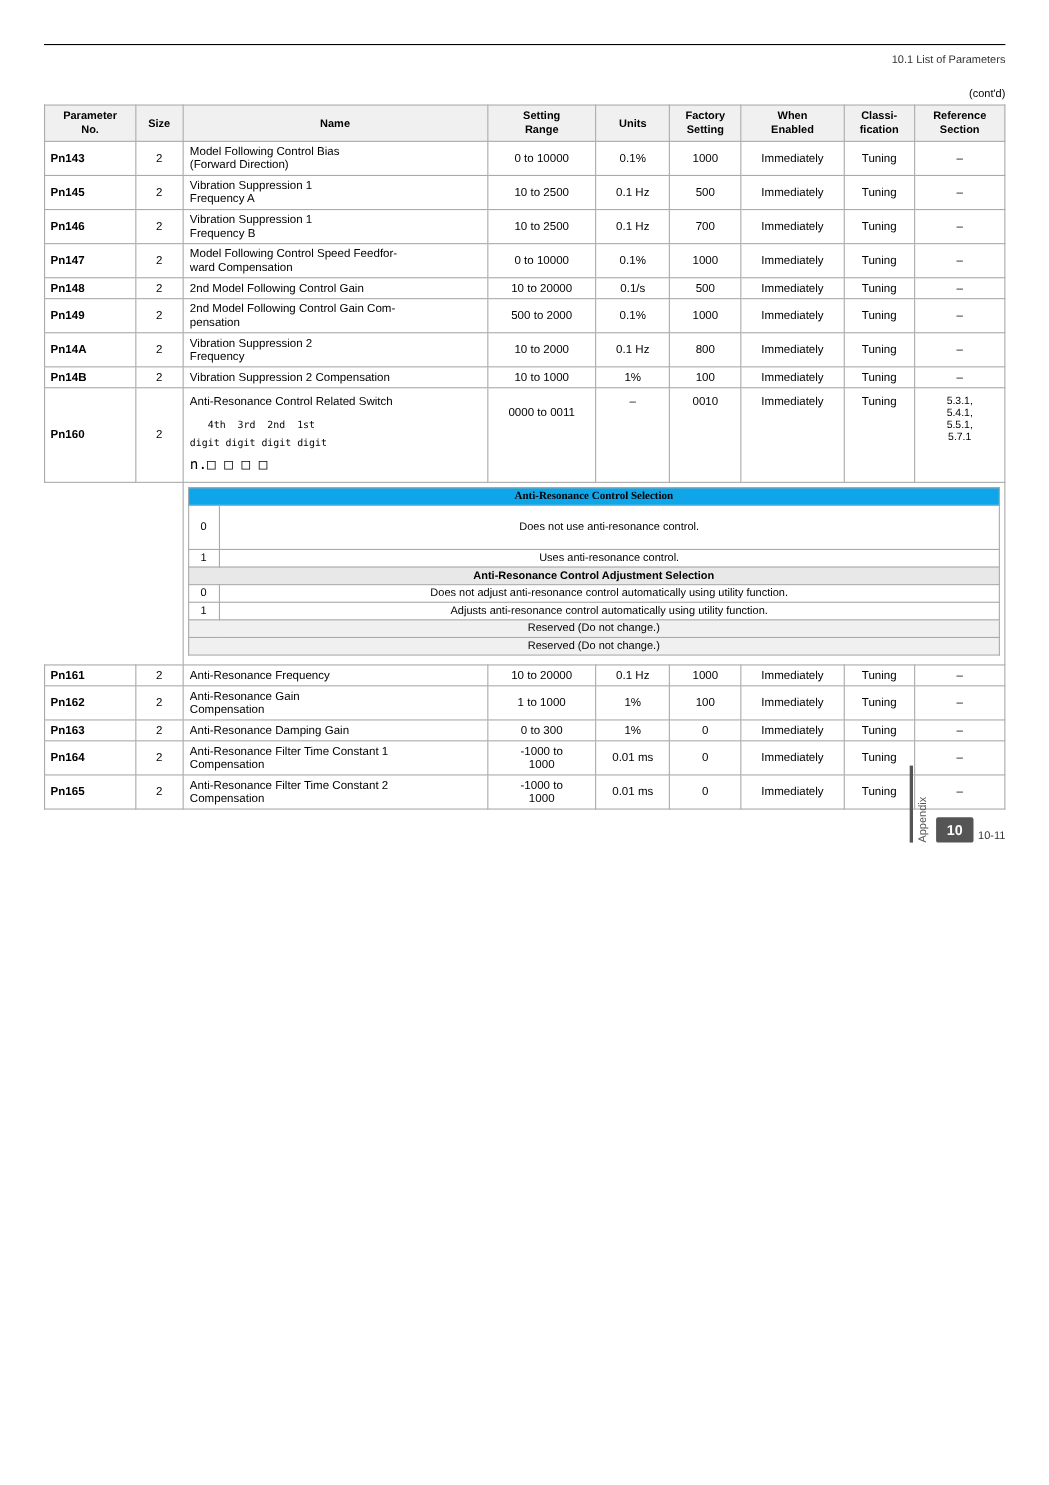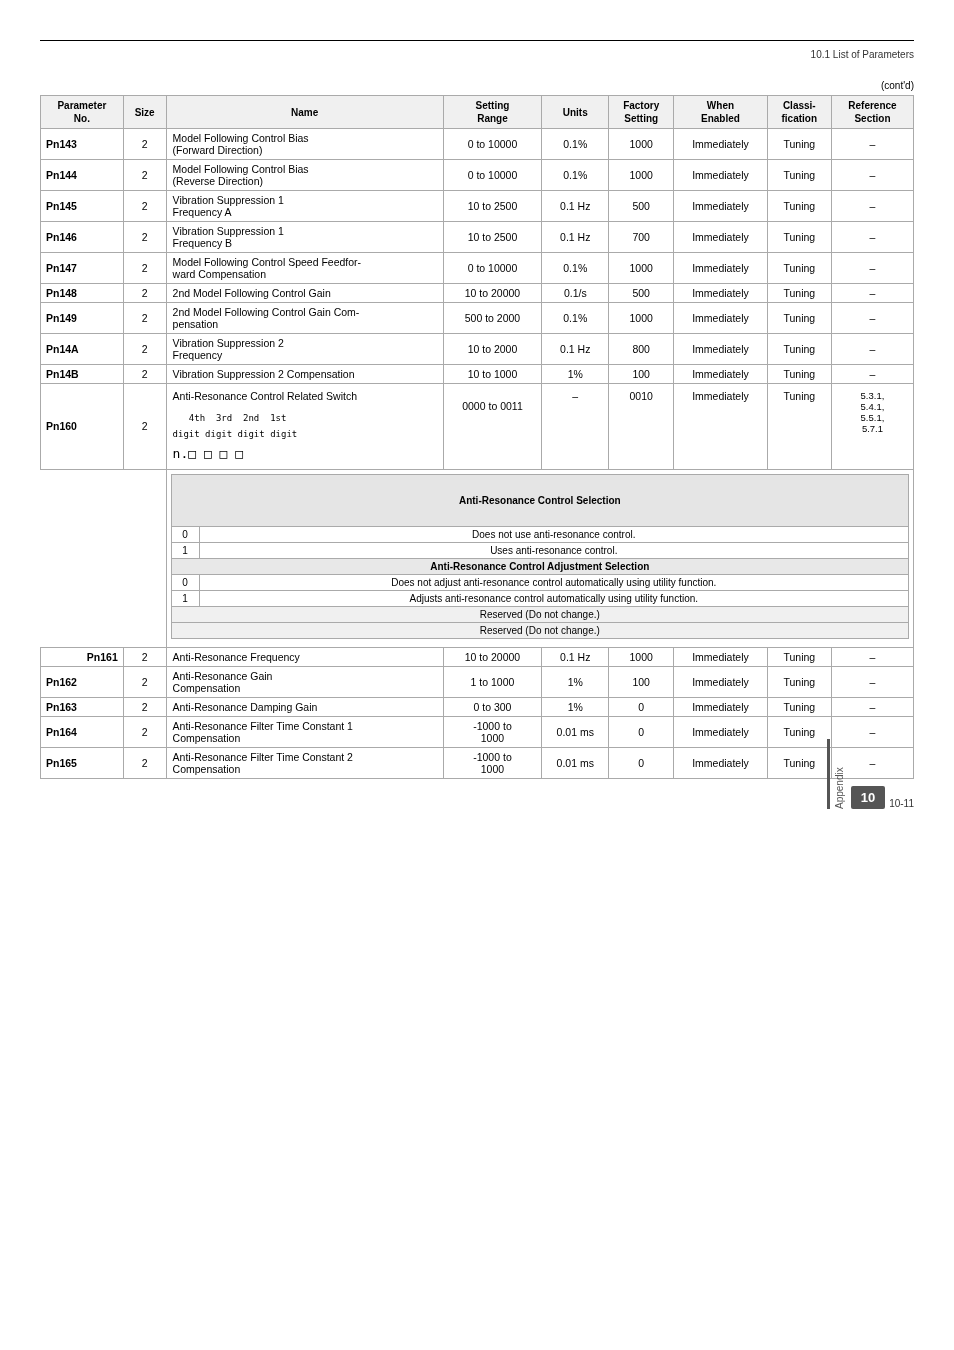--- a/index.html
+++ b/index.html
@@ -126,31 +126,20 @@
         <th>Classi-<br>fication</th>
         <th>Reference<br>Section</th>
       </tr>
     </thead>
     <tbody id="table-body">
 
     <tr>
           <td class="param-col" style="font-weight: bold; text-align: left;">Pn143</td>
           <td style="text-align: center;">2</td>
           <td class="name-col" style="text-align: left;">Model Following Control Bias<br>(Forward Direction)</td>
-          <td style="text-align: center;">0 to 10000</td>
-          <td style="text-align: center;">0.1%</td>
-          <td style="text-align: center;">1000</td>
-          <td style="text-align: center;">Immediately</td>
-          <td style="text-align: center;">Tuning</td>
-          <td style="text-align: center;">–</td>
-        </tr>
-        <tr>
-          <td class="param-col" style="font-weight: bold; text-align: left;">Pn144</td>
-          <td style="text-align: center;">2</td>
-          <td class="name-col" style="text-align: left;">Model Following Control Bias<br>(Reverse Direction)</td>
           <td style="text-align: center;">0 to 10000</td>
           <td style="text-align: center;">0.1%</td>
           <td style="text-align: center;">1000</td>
           <td style="text-align: center;">Immediately</td>
           <td style="text-align: center;">Tuning</td>
           <td style="text-align: center;">–</td>
         </tr>
         <tr>
           <td class="param-col" style="font-weight: bold; text-align: left;">Pn145</td>
           <td style="text-align: center;">2</td>
@@ -246,25 +235,25 @@
           <td style="vertical-align: top; padding-top: 6px;">Tuning</td>
           <td style="vertical-align: top; padding-top: 6px; font-size: 9.5px;">5.3.1,<br>5.4.1,<br>5.5.1,<br>5.7.1</td>
         </tr>
         <tr>
           <td style="border: none;"></td>
           <td style="border: none;"></td>
           <td colspan="7" style="padding: 0px 4px 8px; vertical-align: top;">
             <table style="width:100%; border-collapse:collapse; font-size:10px; margin-top:4px;">
               <tbody>
                 <tr>
-                  <td colspan="2" style="background:#e5e5e5; border:1px solid #aaa; padding:20px 6px; font-weight:bold;">Anti-Resonance Control Selection</td>
+                  <td colspan="2" style="background:#0ea5e9; border:1px solid #aaa; padding:2px 6px; font-weight:bold;font-family:Liberation Serif, serif;">Anti-Resonance Control Selection</td>
                 </tr>
                 <tr>
                   <td style="border:1px solid #aaa; padding:2px 8px; width:28px; text-align:center;">0</td>
-                  <td style="border:1px solid #aaa; padding:2px 6px;margin-top:48px;">Does not use anti-resonance control.</td>
+                  <td style="border:1px solid #aaa; padding:14px 6px;margin-top:48px;">Does not use anti-resonance control.</td>
                 </tr>
                 <tr>
                   <td style="border:1px solid #aaa; padding:2px 8px; width:28px; text-align:center;">1</td>
                   <td style="border:1px solid #aaa; padding:2px 6px;">Uses anti-resonance control.</td>
                 </tr>
                 <tr>
                   <td colspan="2" style="background:#e8e8e8; border:1px solid #aaa; padding:2px 6px; font-weight:bold;">Anti-Resonance Control Adjustment Selection</td>
                 </tr>
                 <tr>
                   <td style="border:1px solid #aaa; padding:2px 8px; width:28px; text-align:center;">0</td>
@@ -278,21 +267,21 @@
                   <td colspan="2" style="background:#f0f0f0; border:1px solid #aaa; padding:2px 6px; font-style:normal;">Reserved (Do not change.)</td>
                 </tr>
                 <tr>
                   <td colspan="2" style="background:#f0f0f0; border:1px solid #aaa; padding:2px 6px; font-style:normal;">Reserved (Do not change.)</td>
                 </tr>
               </tbody>
             </table>
           </td>
         </tr>
         <tr>
-          <td class="param-col" style="font-weight: bold; text-align: right;">Pn161</td>
+          <td class="param-col" style="font-weight: bold; text-align: left;">Pn161</td>
           <td style="text-align: center;">2</td>
           <td class="name-col" style="text-align: left;">Anti-Resonance Frequency</td>
           <td style="text-align: center;">10 to 20000</td>
           <td style="text-align: center;">0.1 Hz</td>
           <td style="text-align: center;">1000</td>
           <td style="text-align: center;">Immediately</td>
           <td style="text-align: center;">Tuning</td>
           <td style="text-align: center;">–</td>
         </tr>
         <tr>

